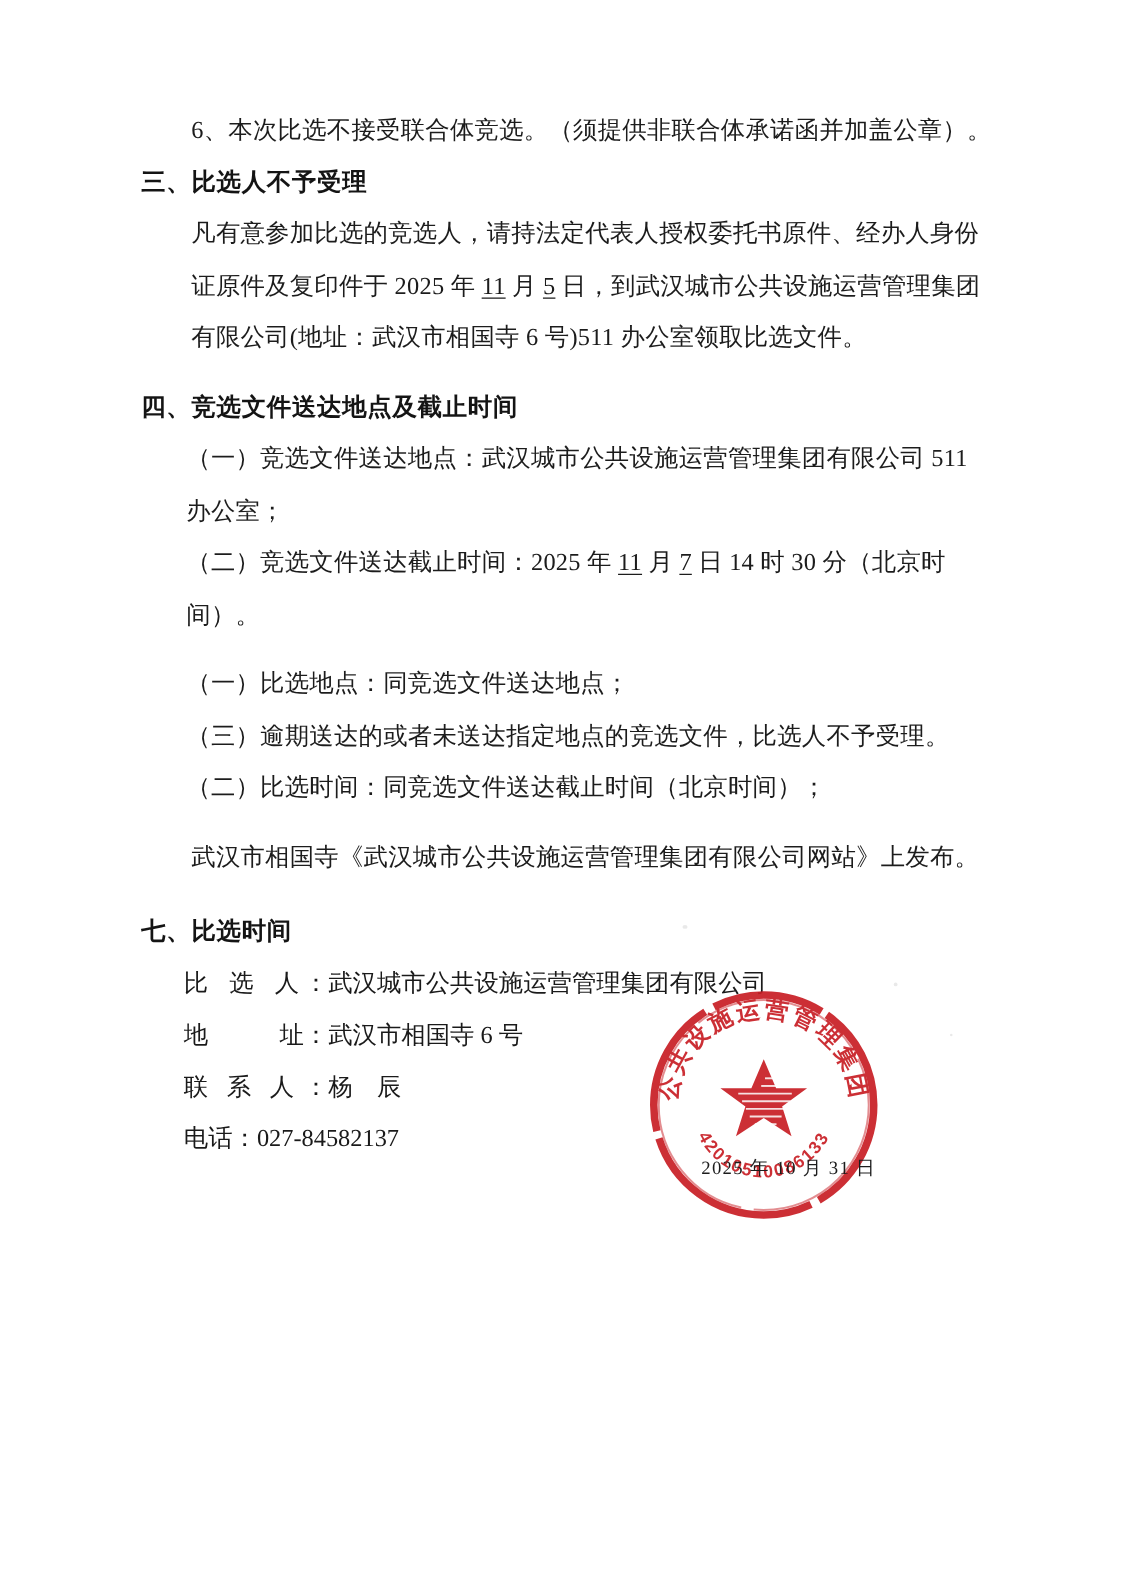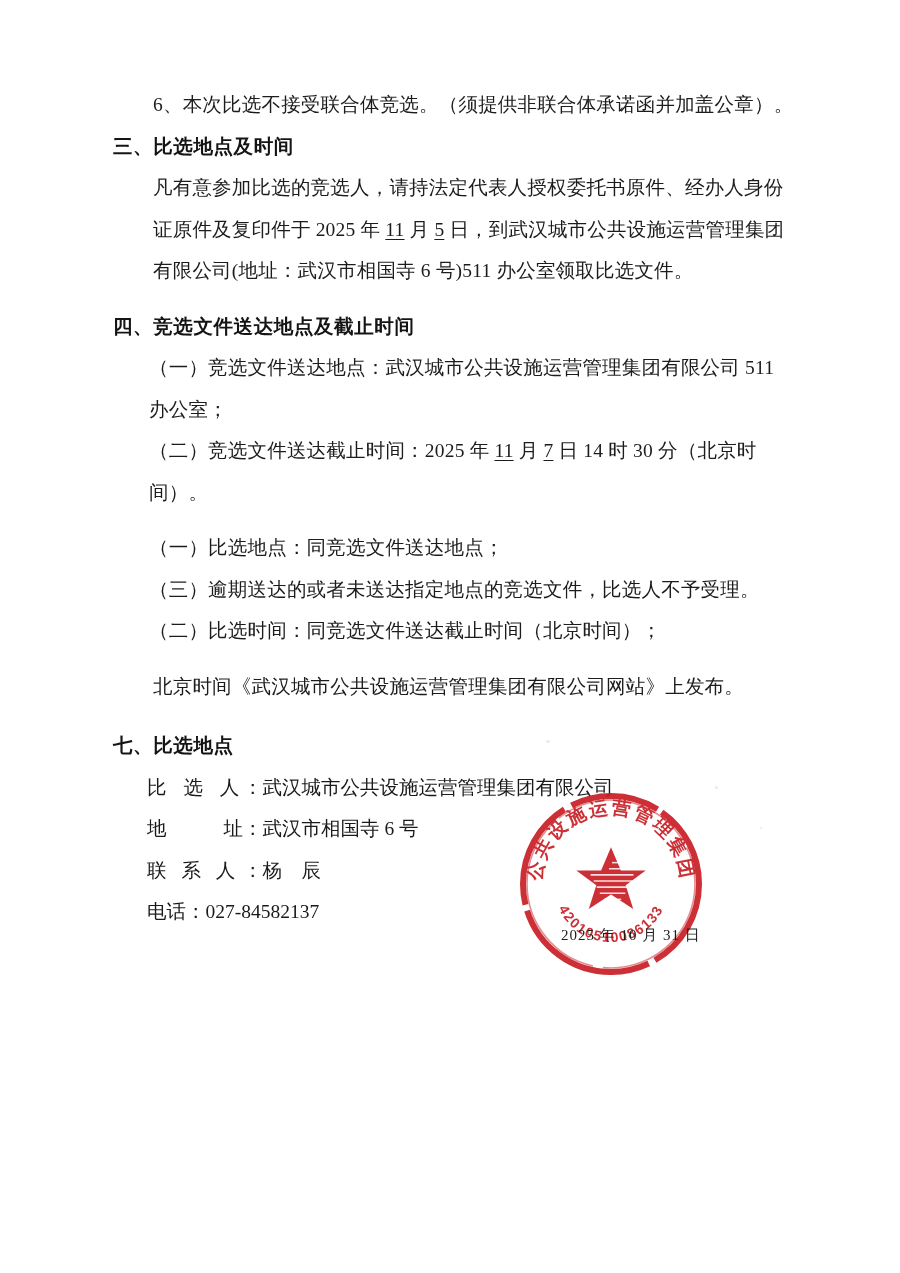--- a/index.html
+++ b/index.html
@@ -101,45 +101,45 @@
 </style>
 </head>
 <body>
 
 <div class="page">
 
   <div class="doc-body">
 
     <div class="line indent-1">6、本次比选不接受联合体竞选。（须提供非联合体承诺函并加盖公章）。</div>
 
-    <div class="heading">三、比选地点及时间</div>
+    <div class="heading">三、比选人不予受理</div>
 
     <div class="para indent-1"><span>凡有意参加比选的竞选人，请持法定代表人授权委托书原件、经办人身份证原件及复印件于 2025 年 </span><u class="ul">11</u><span> 月 </span><u class="ul">5</u><span> 日，到武汉城市公共设施运营管理集团有限公司(地址：武汉市相国寺 6 号)511 办公室领取比选文件。</span></div>
 
     <div class="sp-14"></div>
 
     <div class="heading">四、竞选文件送达地点及截止时间</div>
 
     <div class="para indent-sub">（一）竞选文件送达地点：武汉城市公共设施运营管理集团有限公司 511 办公室；</div>
 
     <div class="para indent-sub"><span>（二）竞选文件送达截止时间：2025 年 </span><u class="ul">11</u><span> 月 </span><u class="ul">7</u><span> 日 14 时 30 分（北京时间）。</span></div>
 
     <div class="sp-14"></div>
 
     <div class="line indent-sub">（一）比选地点：同竞选文件送达地点；</div>
     <div class="line indent-sub">（三）逾期送达的或者未送达指定地点的竞选文件，比选人不予受理。</div>
     <div class="line indent-sub">（二）比选时间：同竞选文件送达截止时间（北京时间）；</div>
 
     <div class="sp-14"></div>
 
-    <div class="line indent-1">北京时间《武汉城市公共设施运营管理集团有限公司网站》上发布。</div>
+    <div class="line indent-1">武汉市相国寺《武汉城市公共设施运营管理集团有限公司网站》上发布。</div>
 
     <div class="sp-18"></div>
 
-    <div class="heading">七、比选地点</div>
+    <div class="heading">七、比选时间</div>
 
     <div class="contact-row indent-contact">
       <span class="clabel">比 选 人</span><span>：</span><span>武汉城市公共设施运营管理集团有限公司</span>
     </div>
 
     <div class="contact-row indent-contact">
       <span class="clabel">地　　址</span><span>：</span><span>武汉市相国寺 6 号</span>
     </div>
 
     <div class="contact-row indent-contact">

